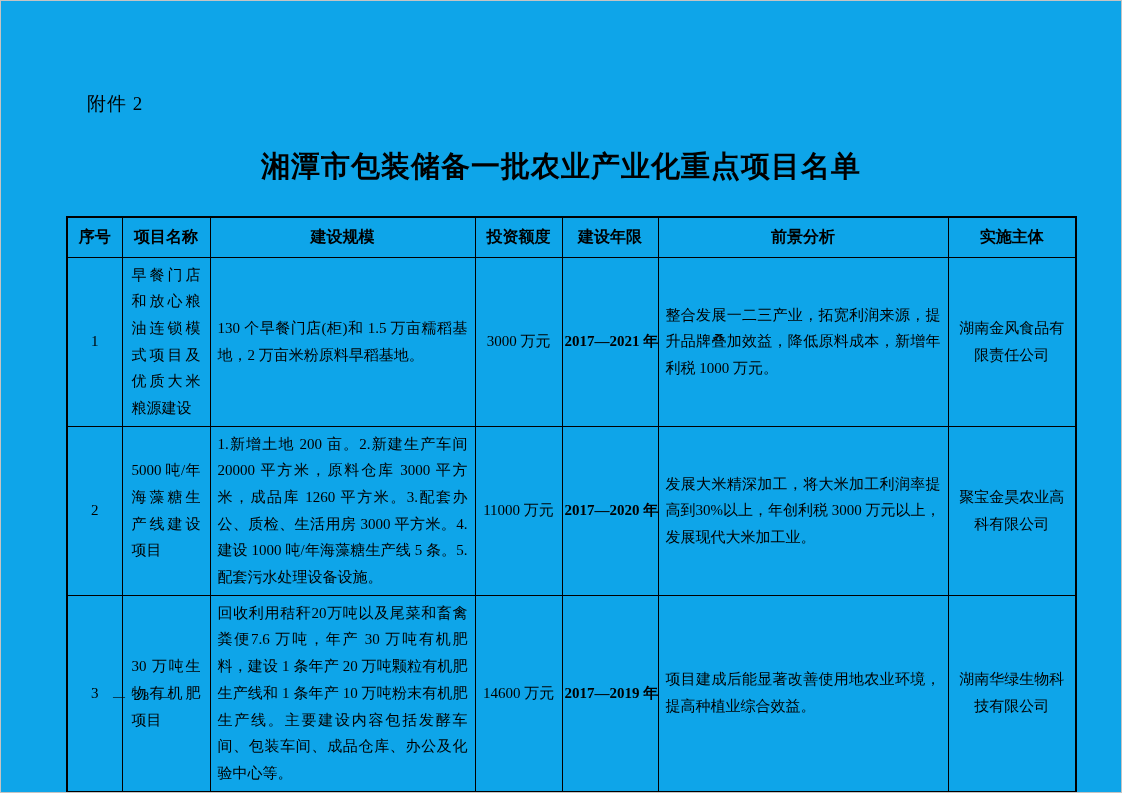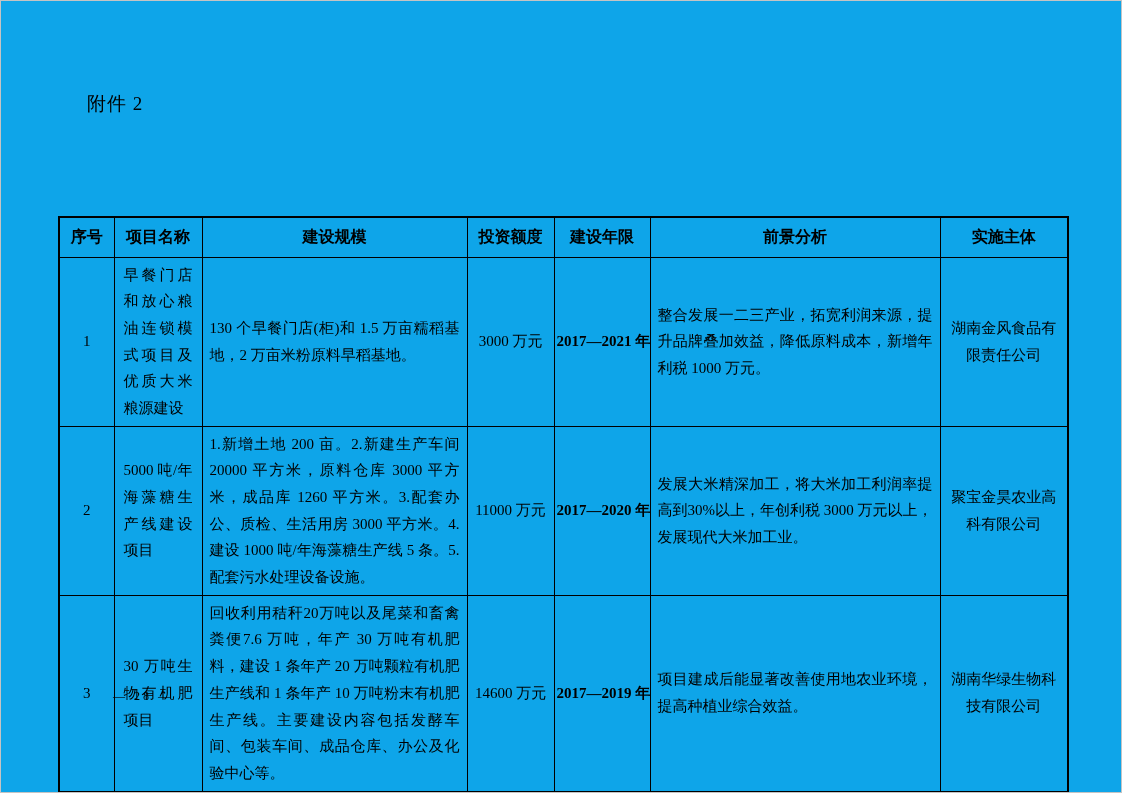--- a/index.html
+++ b/index.html
@@ -19,21 +19,21 @@
     position:absolute; left:86px; top:90px;
     font-size:19px; letter-spacing:1px;
   }
   .title {
     position:absolute; left:0; right:0; top:146px;
     margin:0; text-align:center;
     font-family:"Liberation Sans","DejaVu Sans",sans-serif;
     font-size:29px; font-weight:700; letter-spacing:1px;
   }
   table.projects {
-    position:absolute; left:57px; top:215px;
+    position:absolute; left:65px; top:215px;
     width:1009px;
     border-collapse:collapse; table-layout:fixed;
     border:2px solid #000;
   }
   .projects th, .projects td {
     border:1px solid #000;
     box-sizing:border-box;
     vertical-align:middle;
   }
   .projects th {
@@ -61,20 +61,21 @@
     font-size:12px; letter-spacing:3px;
   }
 </style>
 </head>
 <body>
 
 <div class="page">
 
   <div class="attachment">附件 2</div>
 
+  <h1 class="title">湘潭市包装储备一批农业产业化重点项目名单</h1>
 
   <table class="projects">
     <colgroup>
       <col style="width:55px">
       <col style="width:88px">
       <col style="width:265px">
       <col style="width:87px">
       <col style="width:96px">
       <col style="width:290px">
       <col style="width:128px">

